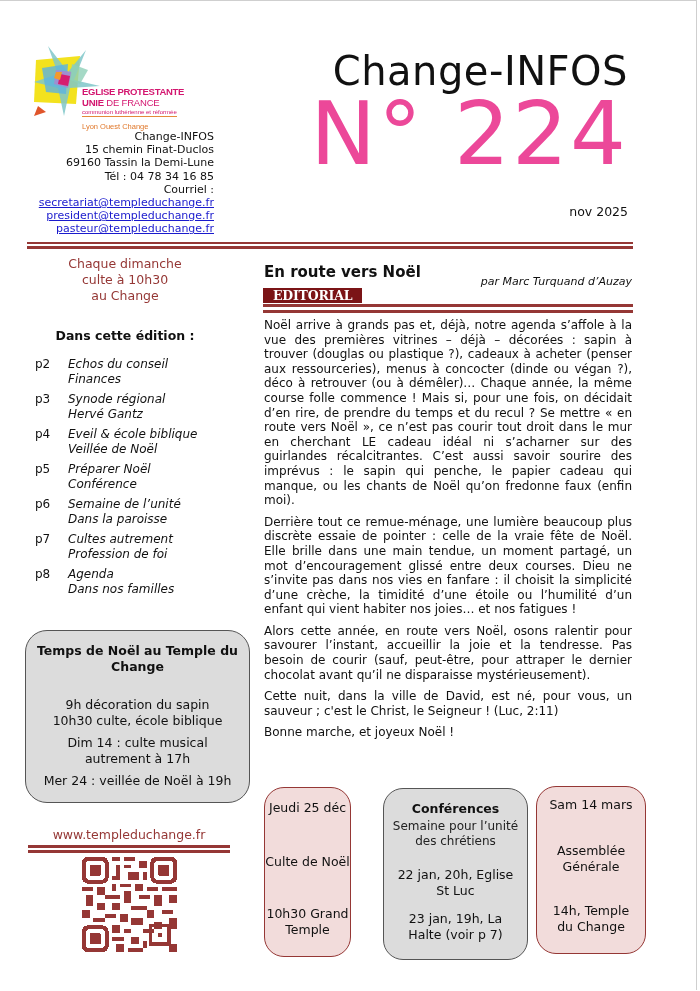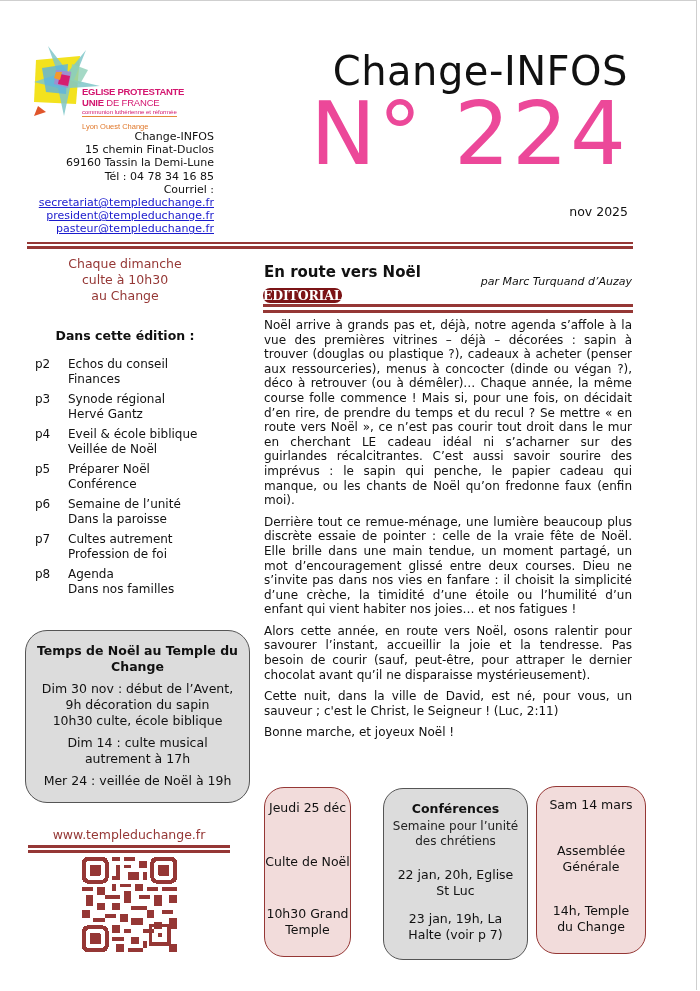--- a/index.html
+++ b/index.html
@@ -32,37 +32,37 @@
   .rule { position: absolute; background: #953735; }
   .rule-top-a { left: 27px; top: 242px; width: 606px; height: 2px; }
   .rule-top-b { left: 27px; top: 246px; width: 606px; height: 3px; }
 
   
   .sunday { position: absolute; left: 30px; top: 256px; width: 190px; text-align: center; font: 12.5px/16px "DejaVu Sans", sans-serif; color: #953735; }
   .toc-title { position: absolute; left: 30px; top: 328px; width: 190px; text-align: center; font: bold 12.5px "DejaVu Sans", sans-serif; color: #111; }
   .toc { position: absolute; left: 35px; top: 357px; width: 200px; font: 12px/14.5px "DejaVu Sans", sans-serif; color: #111; }
   .toc-item { display: flex; margin-bottom: 6px; }
   .toc-page { width: 33px; flex: none; }
-  .toc-lines span { display: block; }
+  .toc-lines span { display: block; font-style: italic; }
 
   .noel-box { position: absolute; left: 25px; top: 630px; width: 225px; height: 173px;
     background: #dcdcdc; border: 1.5px solid #555; border-radius: 22px; box-sizing: border-box;
     text-align: center; padding-top: 12px; }
   .noel-box h3 { margin: 0 0 6px 0; font: bold 12.5px/16px "DejaVu Sans", sans-serif; color: #111; }
   .noel-box p { margin: 0 0 6px 0; font: 12.5px/16px "DejaVu Sans", sans-serif; color: #111; }
 
   .website { position: absolute; left: 30px; top: 827px; width: 198px; text-align: center; font: 12.5px "DejaVu Sans", sans-serif; color: #953735; }
   .rule-web-a { left: 28px; top: 845px; width: 202px; height: 3px; }
   .rule-web-b { left: 28px; top: 850px; width: 202px; height: 3px; }
   .qr { position: absolute; left: 82px; top: 857px; width: 95px; height: 95px; }
 
   
   .art-title { position: absolute; left: 264px; top: 263px; font: bold 15px "DejaVu Sans", sans-serif; color: #111; }
   .editorial-tag { position: absolute; left: 263px; top: 288px; background: #7b1416; color: #fff;
-    font: bold 12.5px/15px "DejaVu Serif", serif; padding: 0 0; letter-spacing: -0.2px; border-radius: 7px; }
+    font: bold 12.5px/15px "DejaVu Serif", serif; padding: 0 10px; letter-spacing: -0.2px; }
   .byline { position: absolute; right: 68px; top: 275px; font: italic 11px "DejaVu Sans", sans-serif; color: #111; }
   .rule-art-a { left: 263px; top: 304px; width: 370px; height: 3px; }
   .rule-art-b { left: 263px; top: 310px; width: 370px; height: 3px; }
   .article { position: absolute; left: 264px; top: 318px; width: 368px; font: 12px/14.6px "DejaVu Sans", sans-serif; color: #111; text-align: justify; }
   .article p { margin: 0 0 7px 0; }
   .article p.left { text-align: left; }
 
   
   .evt { position: absolute; top: 787px; border-radius: 20px; box-sizing: border-box; text-align: center;
     font: 12.5px/16px "DejaVu Sans", sans-serif; color: #111; }
@@ -170,21 +170,21 @@
       <span class="toc-lines">
         <span>Agenda</span>
         <span>Dans nos familles</span>
       </span>
     </div>
 </div>
 
 <div class="noel-box">
   <h3>Temps de Noël au Temple du Change</h3>
   <p>
-    <span>Dim 30 nov : début de l’Avent,</span><br>
+    <br>
     <span>9h décoration du sapin</span><br>
     <span>10h30 culte, école biblique</span>
   </p>
   <p>
     <span>Dim 14 : culte musical</span><br>
     <span>autrement à 17h</span>
   </p>
   <p>Mer 24 : veillée de Noël à 19h</p>
 </div>
 

